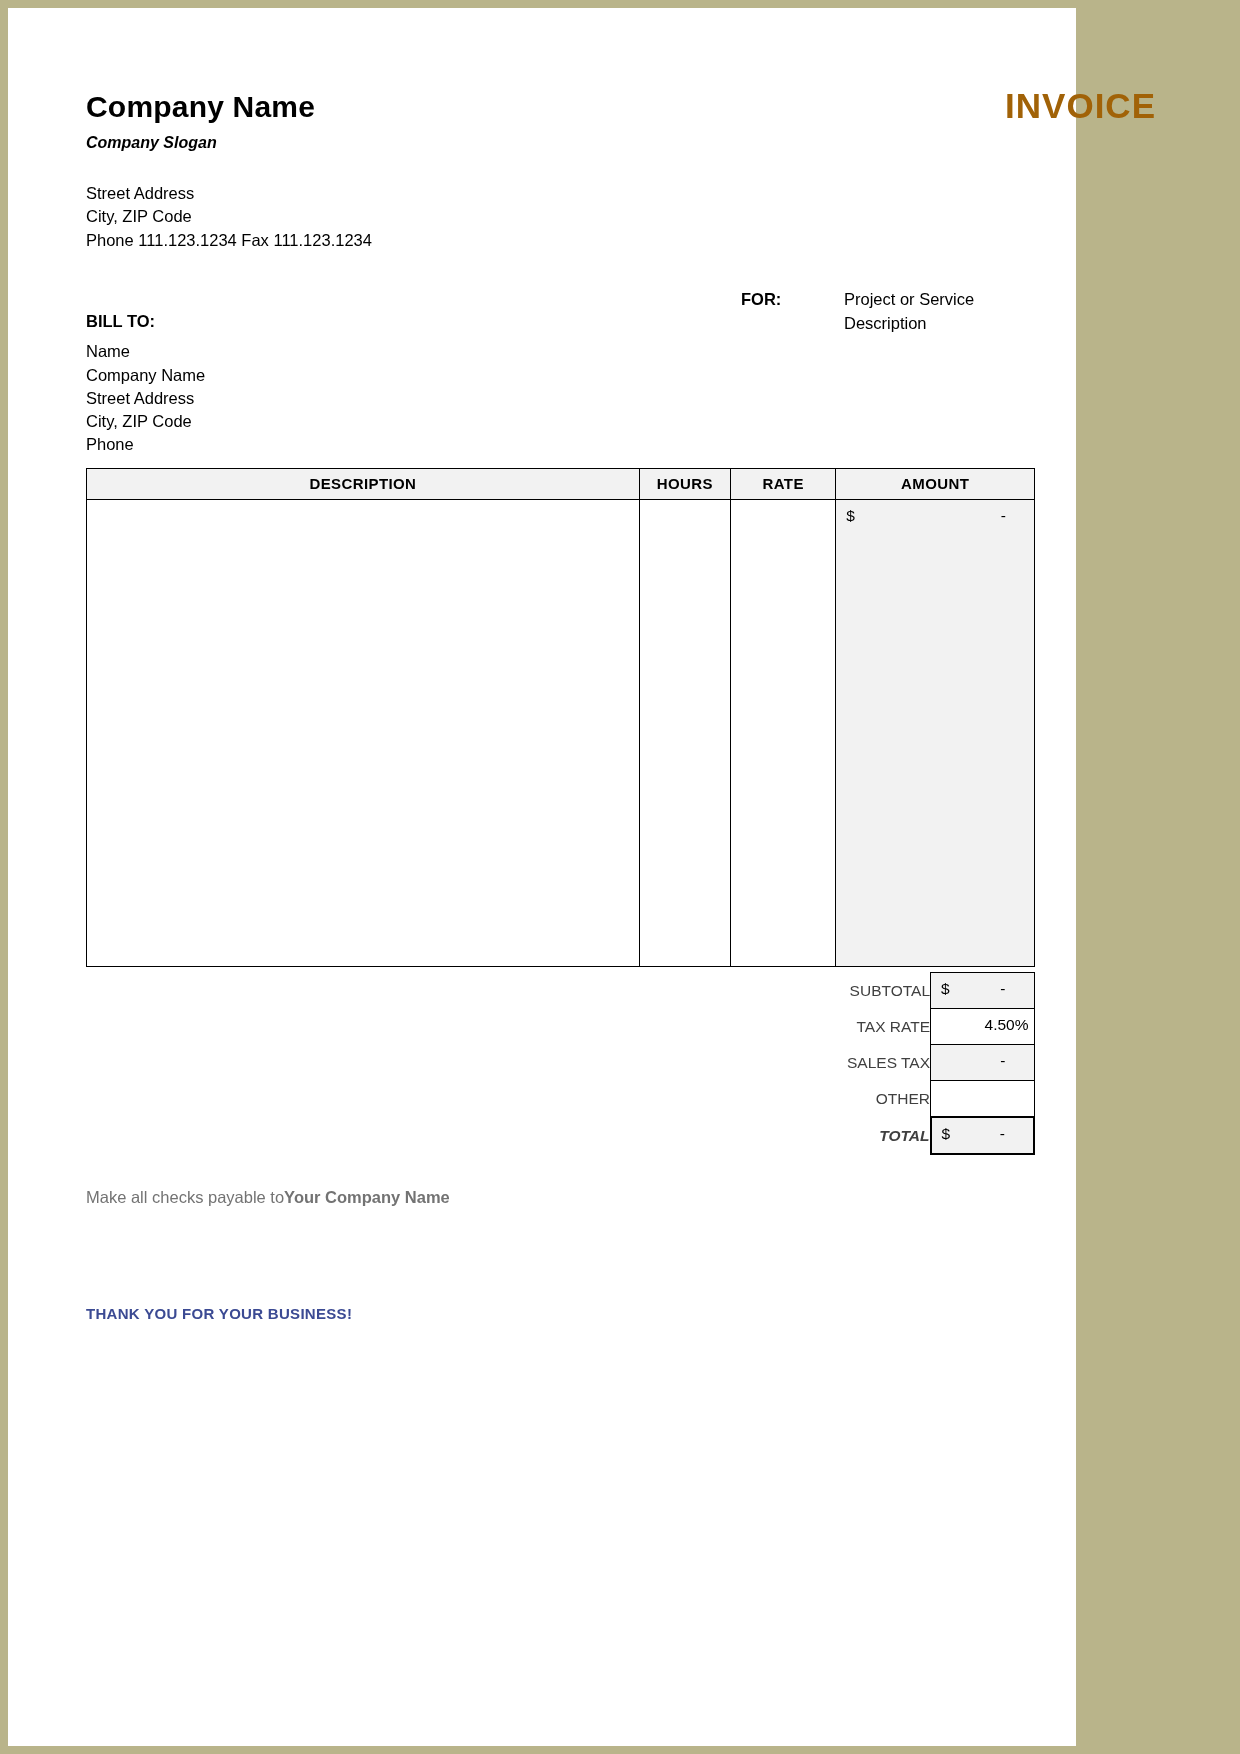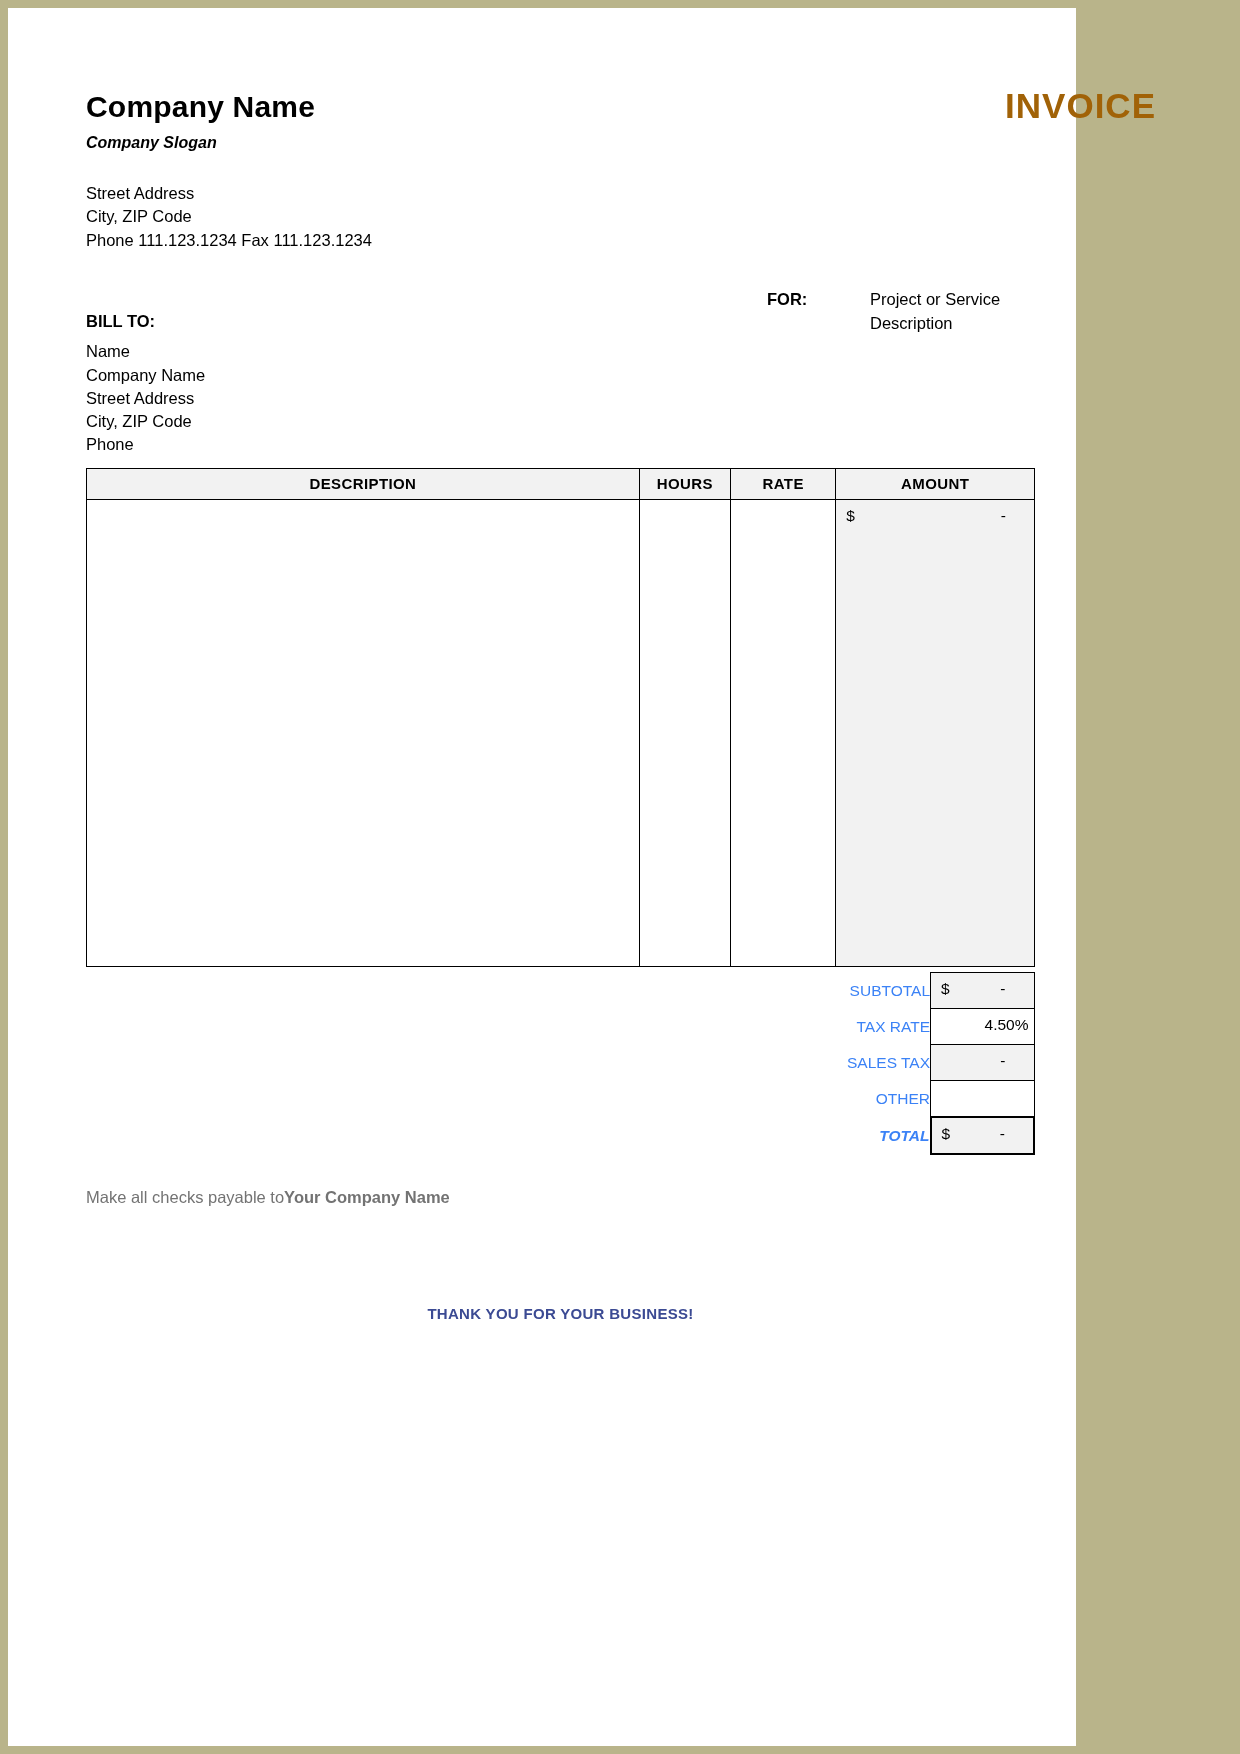--- a/index.html
+++ b/index.html
@@ -94,21 +94,20 @@
     position: absolute;
     left: 655px;
     top: 218px;
     font-size: 16.5px;
     line-height: 1.45;
   }
   .for-label {
     font-weight: bold;
     width: 103px;
     flex: none;
-    margin-left: 26px;
   }
 
   .billto-block {
     position: absolute;
     left: 0;
     top: 240px;
     font-size: 16.5px;
     line-height: 1.41;
   }
   .billto-title {
@@ -171,21 +170,21 @@
     font-size: 15.5px;
   }
   .totals td {
     padding: 0;
     height: 35px;
   }
   .t-label {
     text-align: right;
     padding-right: 11px;
     width: 118px;
-    color: #3b82f6;
+    color: #404040;
   }
   .t-label.strong { font-weight: bold; font-style: italic; }
   .t-val {
     border: 1px solid #000;
     width: 197px;
     position: relative;
   }
   .t-val.shaded { background: #f2f2f2; }
   .t-dollar {
     position: absolute;
@@ -211,21 +210,21 @@
     top: 1118px;
     font-size: 16.5px;
     color: #737373;
   }
   .payable b { font-weight: bold; }
   .thanks {
     position: absolute;
     left: 0;
     top: 1235px;
     width: 949px;
-    text-align: center;
+    text-align: left;
     font-size: 15px;
     font-weight: bold;
     color: #3b4a93;
     letter-spacing: .3px;
   }
 </style>
 </head>
 <body>
 
 <div class="page">

